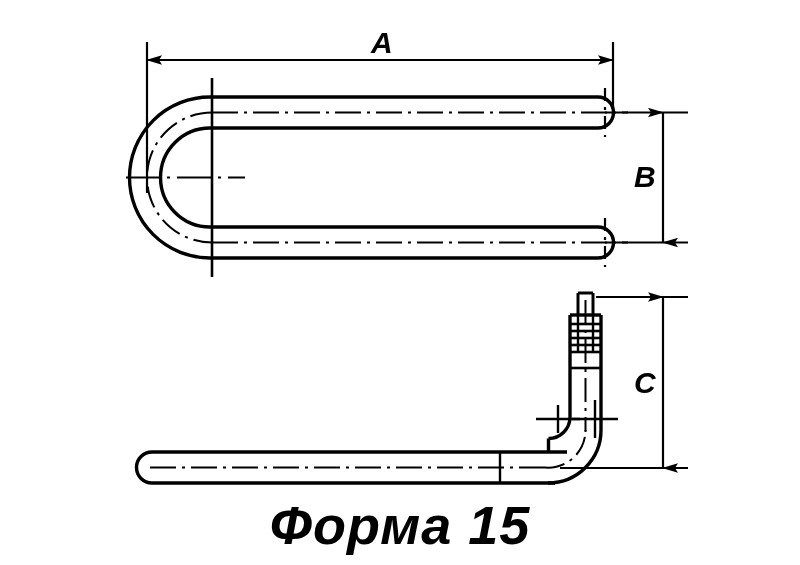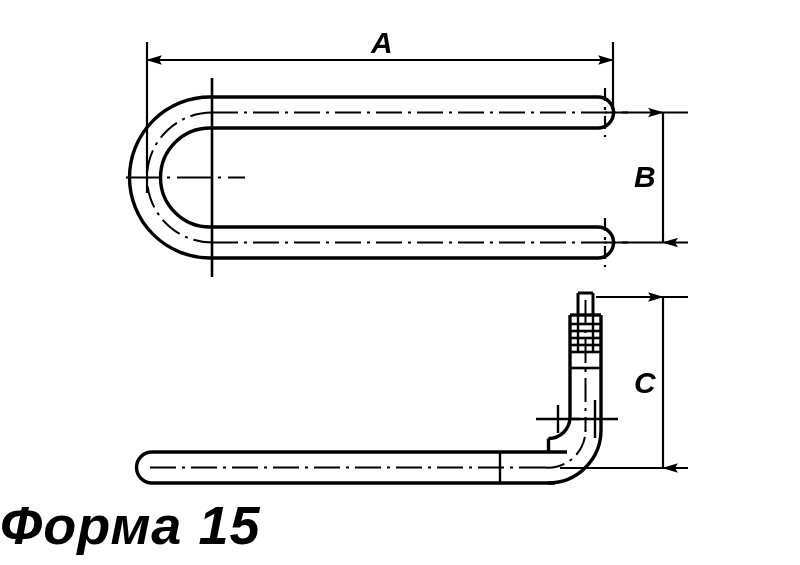--- a/index.html
+++ b/index.html
@@ -4,21 +4,21 @@
 <style>
   html,body{margin:0;padding:0;background:#ffffff;}
   body{width:800px;height:565px;overflow:hidden;
        font-family:"Liberation Sans","DejaVu Sans",sans-serif;}
   #stage{position:relative;width:800px;height:565px;background:#fff;}
   svg#drawing{position:absolute;left:0;top:0;width:800px;height:565px;display:block;}
   .cap{position:absolute;color:#000;font-style:italic;font-weight:bold;}
   #lbl-A{left:371px;top:26px;font-size:30px;}
   #lbl-B{left:634px;top:160px;font-size:30px;}
   #lbl-C{left:634px;top:366px;font-size:30px;}
-  #form-caption{position:absolute;left:0;top:494px;width:800px;
+  #form-caption{position:absolute;left:0;top:494px;width:800px;text-align:center;
       font-size:54px;font-style:italic;font-weight:bold;color:#000;letter-spacing:1px;}
 </style>
 </head>
 <body>
 
 <div id="stage">
 
   <svg id="drawing" viewBox="0 0 800 565">
     <defs>
       <marker id="arwL" markerWidth="16" markerHeight="10" refX="1" refY="5" orient="auto" markerUnits="userSpaceOnUse">

